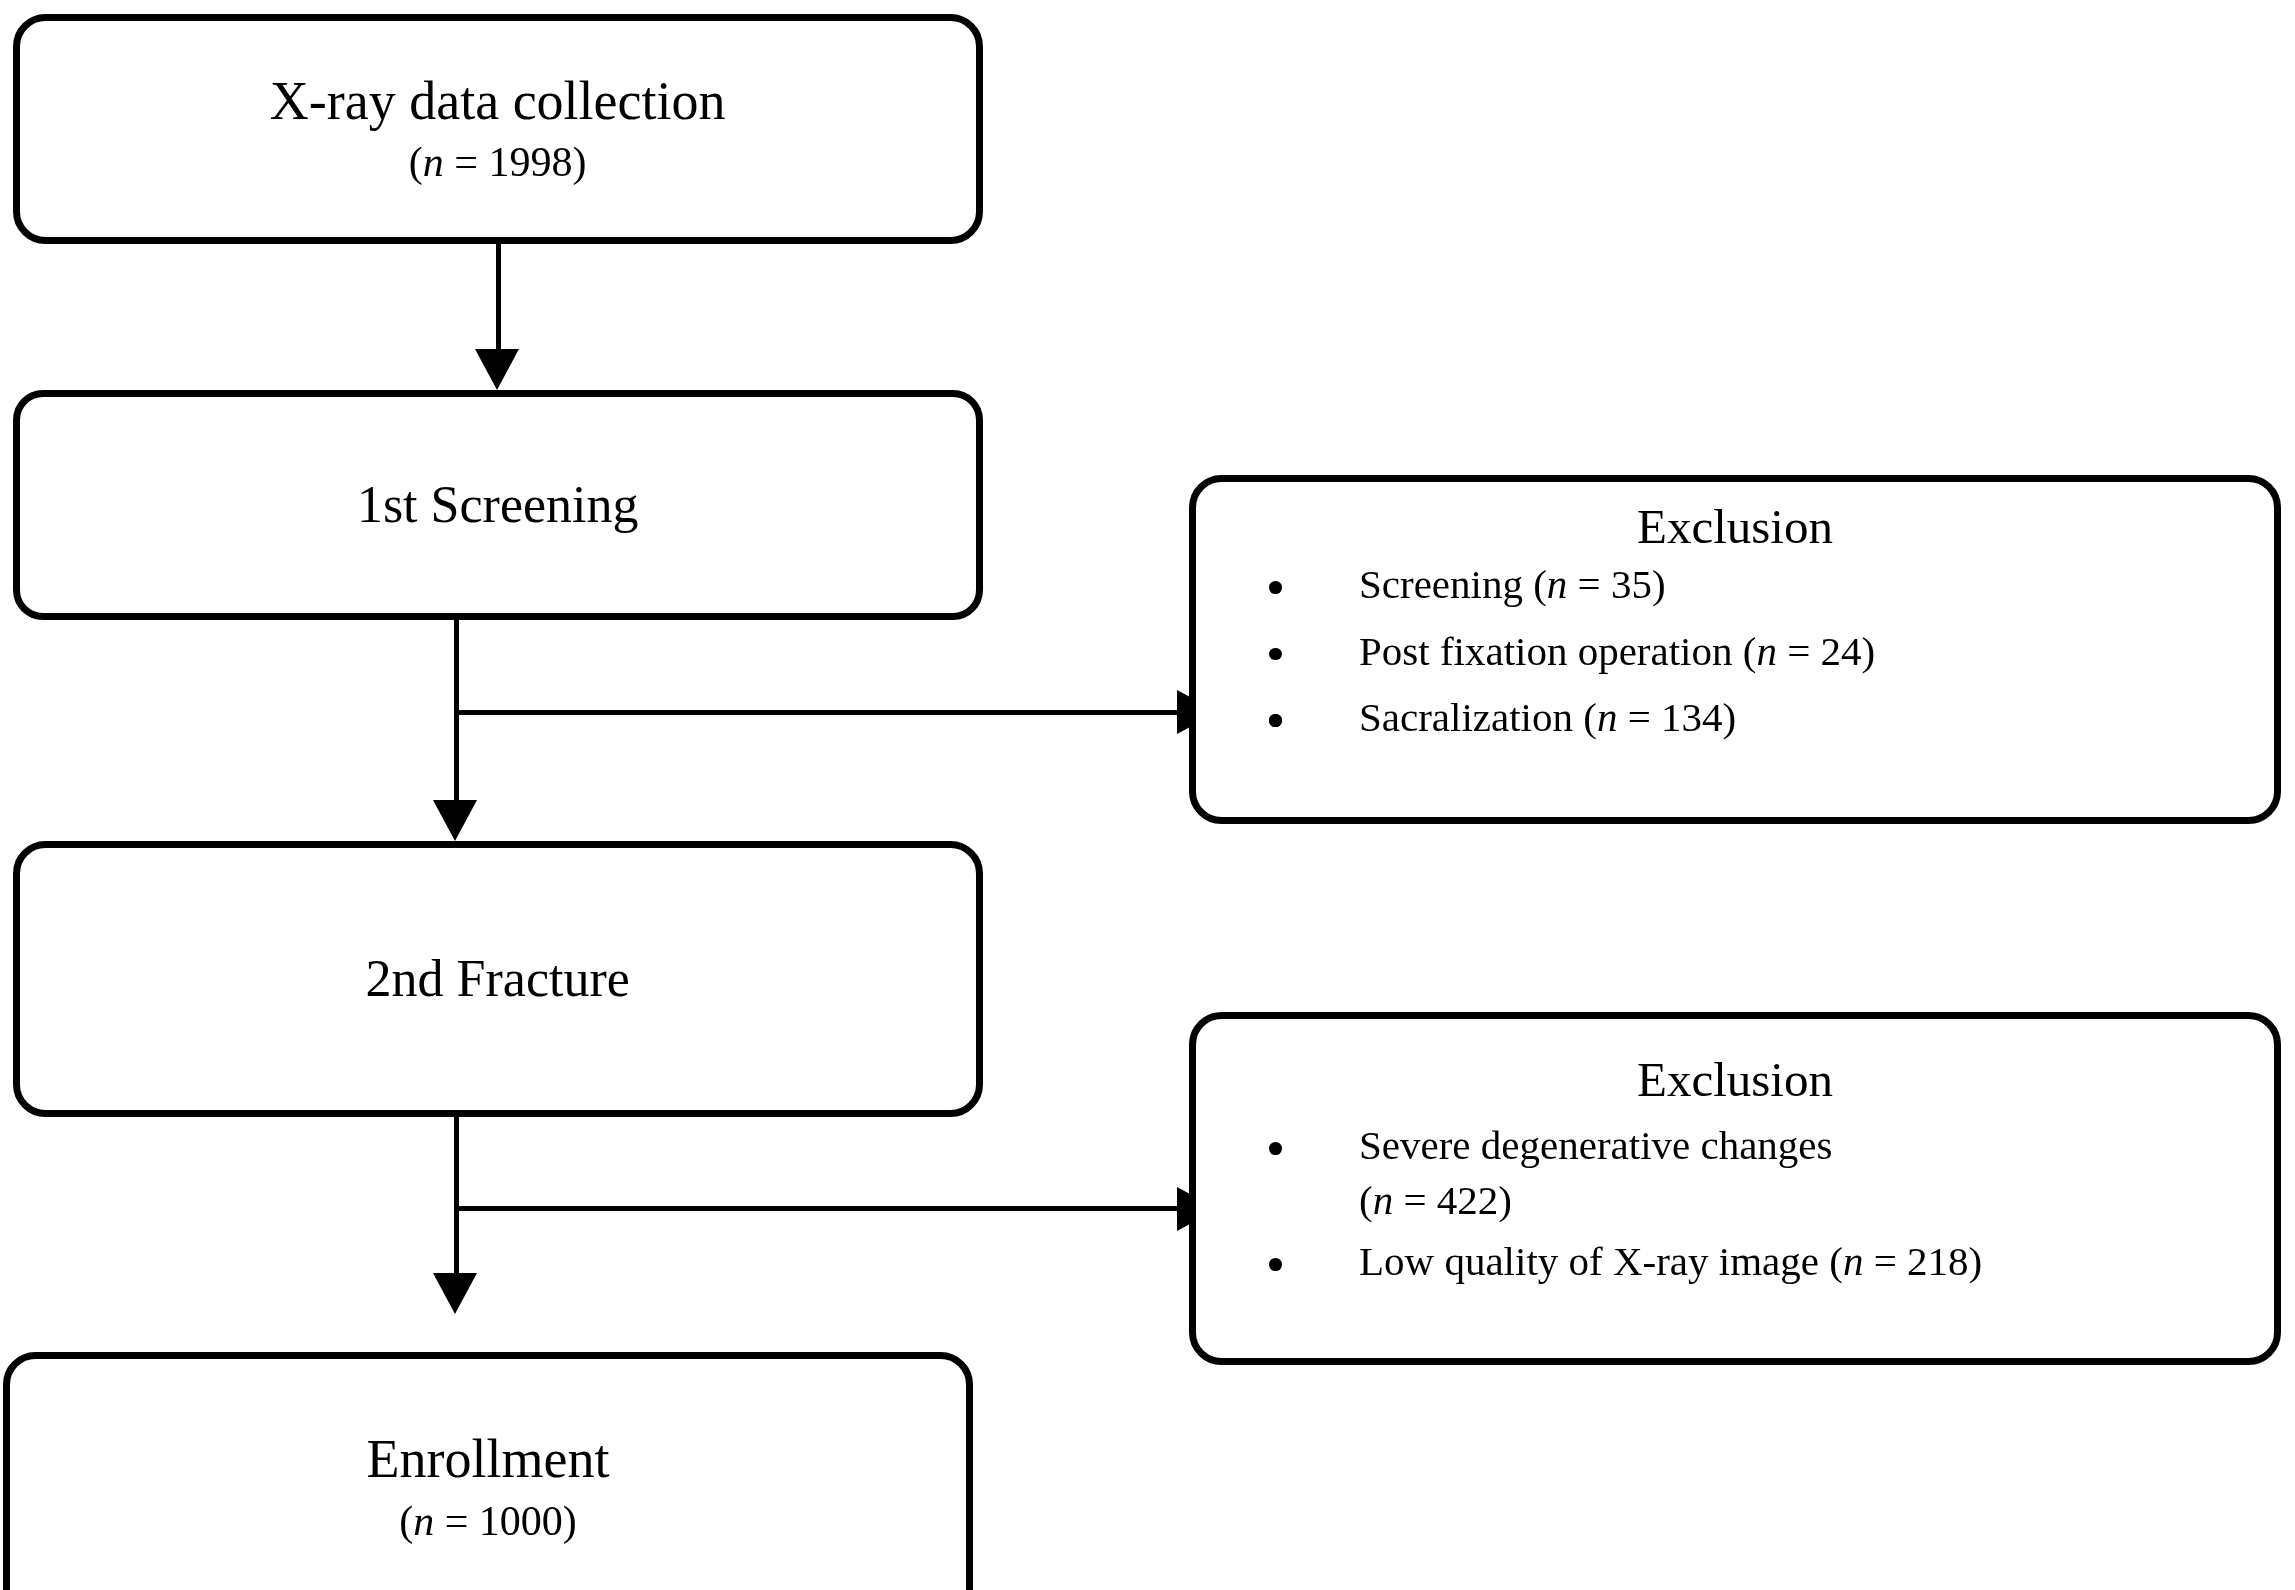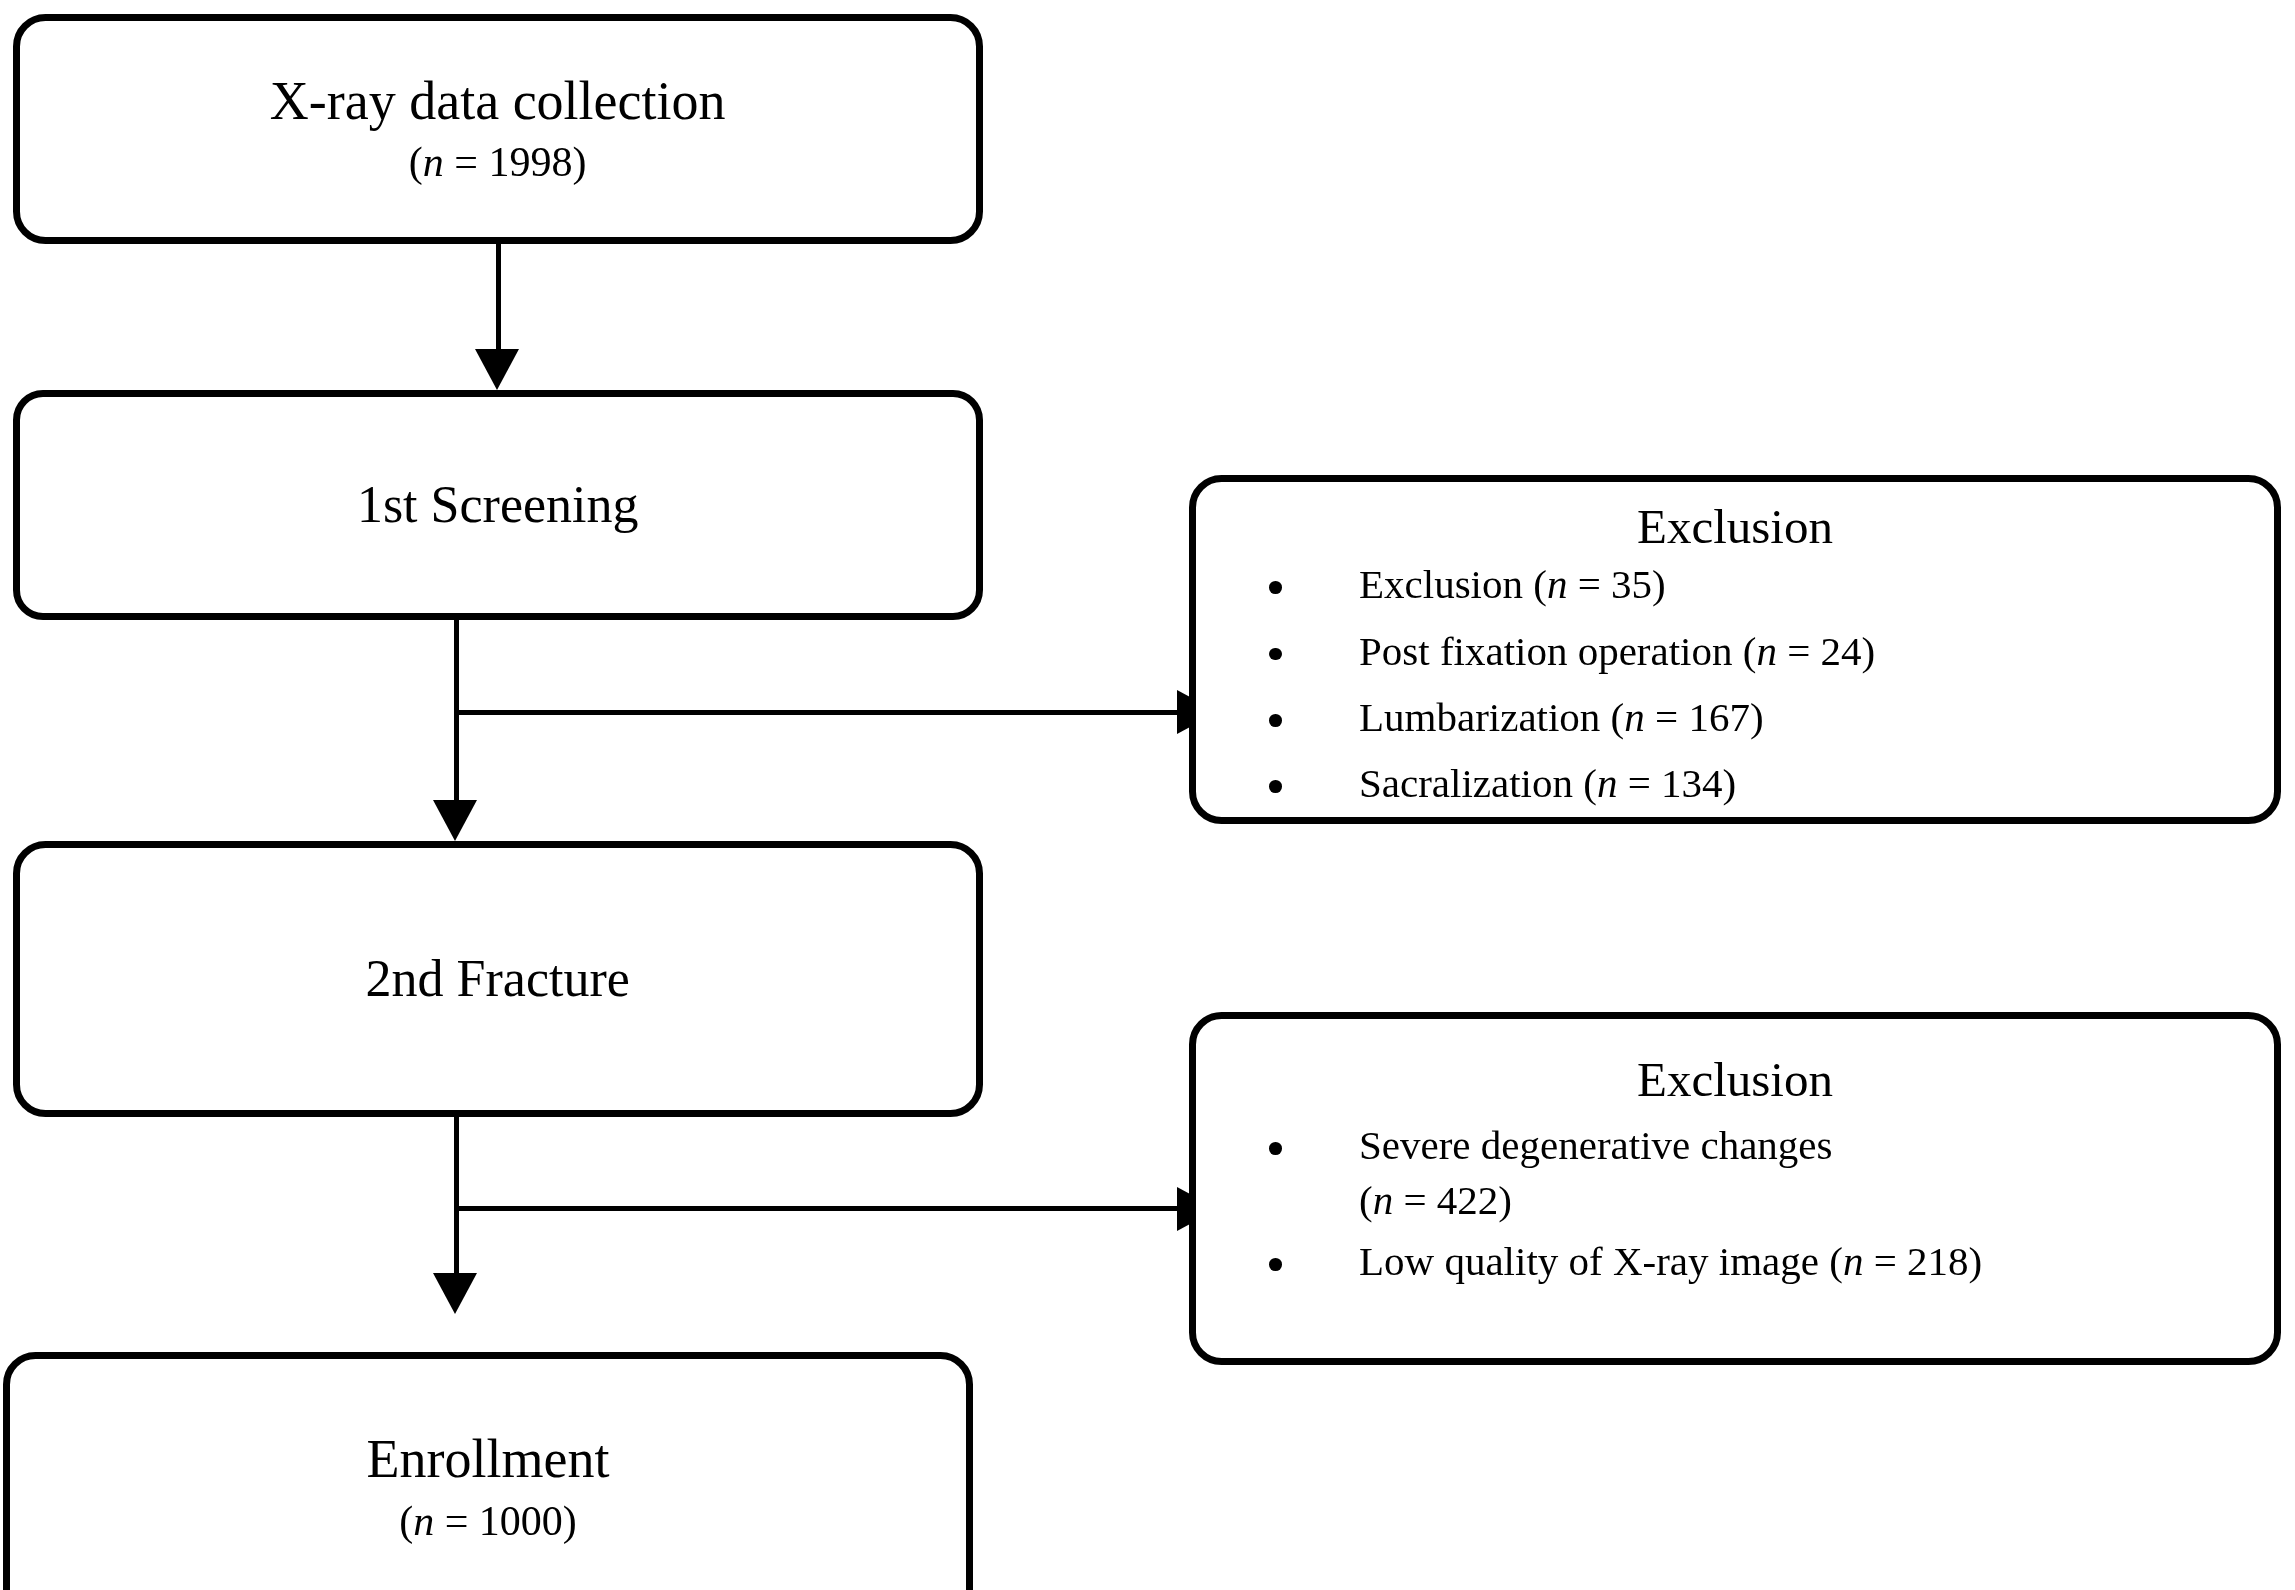--- a/index.html
+++ b/index.html
@@ -174,27 +174,27 @@
 
   <div class="vline" id="c2-v"></div>
   <div class="arrow-down" id="c2-a"></div>
   <div class="hline" id="c2-bh"></div>
   <div class="arrow-right" id="c2-ba"></div>
 
   <div class="excl-box" id="excl-1">
     <div class="excl-heading">Exclusion</div>
     <ul class="bullet-list">
       <li class="bullet-row">
-        <span class="dot"></span><span class="bullet-text"><span>Exclusion (</span><span class="ital">n</span><span> = 35)</span></span>
+        <span class="dot"></span><span class="bullet-text"><span>Screening (</span><span class="ital">n</span><span> = 35)</span></span>
       </li>
       <li class="bullet-row">
         <span class="dot"></span><span class="bullet-text"><span>Post fixation operation (</span><span class="ital">n</span><span> = 24)</span></span>
       </li>
       <li class="bullet-row">
-        <span class="dot"></span><span class="bullet-text"><span>Lumbarization (</span><span class="ital">n</span><span> = 167)</span></span>
+        <span class="dot"></span>
       </li>
       <li class="bullet-row">
         <span class="dot"></span><span class="bullet-text"><span>Sacralization (</span><span class="ital">n</span><span> = 134)</span></span>
       </li>
     </ul>
   </div>
 
   <div class="node" id="node-screen2">
     <div class="node-title">2nd Fracture</div>
   </div>

